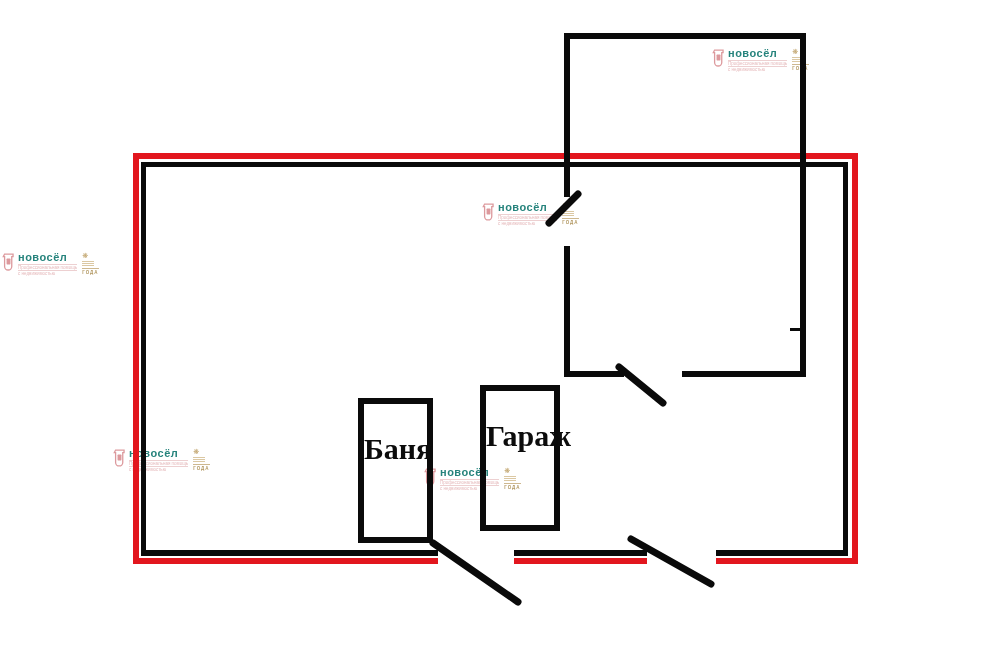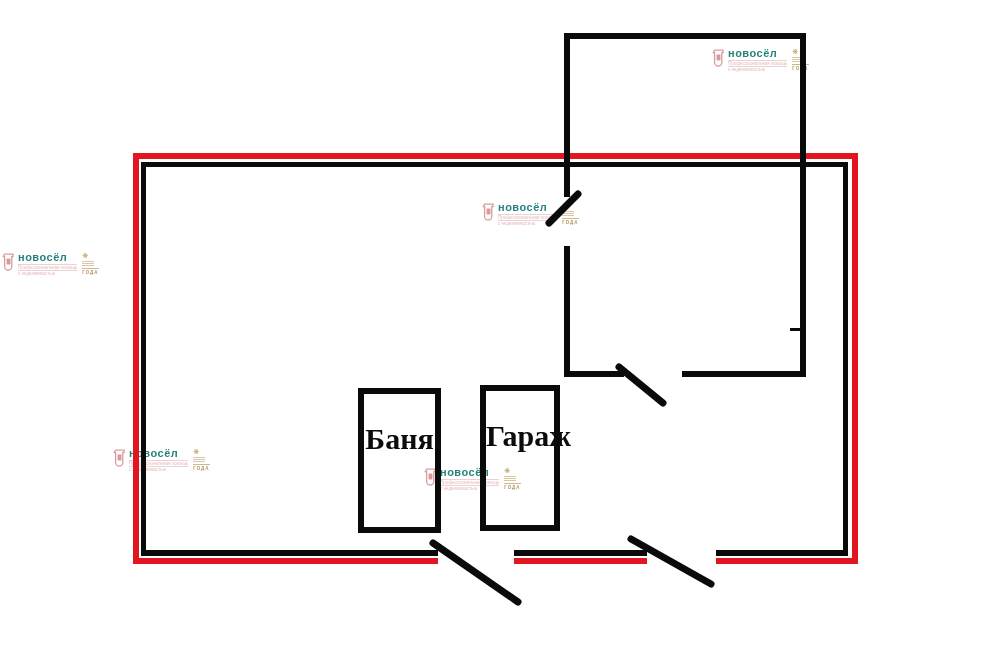--- a/index.html
+++ b/index.html
@@ -203,21 +203,21 @@
   <div class="wall layer-walls" style="left:564px;top:33px;width:6px;height:130px;"></div>
   <div class="wall layer-walls" style="left:800px;top:33px;width:6px;height:130px;"></div>
 
   <div class="wall layer-walls" style="left:564px;top:163px;width:6px;height:34px;"></div>
   <div class="wall layer-walls" style="left:564px;top:246px;width:6px;height:131px;"></div>
   <div class="wall layer-walls" style="left:800px;top:163px;width:6px;height:214px;"></div>
   <div class="wall layer-walls" style="left:564px;top:371px;width:60px;height:6px;"></div>
   <div class="wall layer-walls" style="left:682px;top:371px;width:123px;height:6px;"></div>
   <div class="wall layer-walls" style="left:790px;top:328px;width:10px;height:3px;"></div>
 
-  <div class="roombox layer-walls" style="left:358px;top:388px;width:83px;height:145px;">
+  <div class="roombox layer-walls" style="left:358px;top:398px;width:75px;height:145px;">
     <span class="roomlabel">Баня</span>
   </div>
   <div class="roombox layer-walls" style="left:480px;top:385px;width:80px;height:146px;">
     <span class="roomlabel">Гараж</span>
   </div>
 
   <svg id="door-svg" width="1000" height="667" viewBox="0 0 1000 667">
     <line x1="578" y1="194" x2="549" y2="223" stroke="#0a0a0a" stroke-width="7" stroke-linecap="round"></line>
     <line x1="619" y1="367" x2="663" y2="403" stroke="#0a0a0a" stroke-width="7" stroke-linecap="round"></line>
     <line x1="433" y1="543" x2="518" y2="602" stroke="#0a0a0a" stroke-width="7" stroke-linecap="round"></line>

